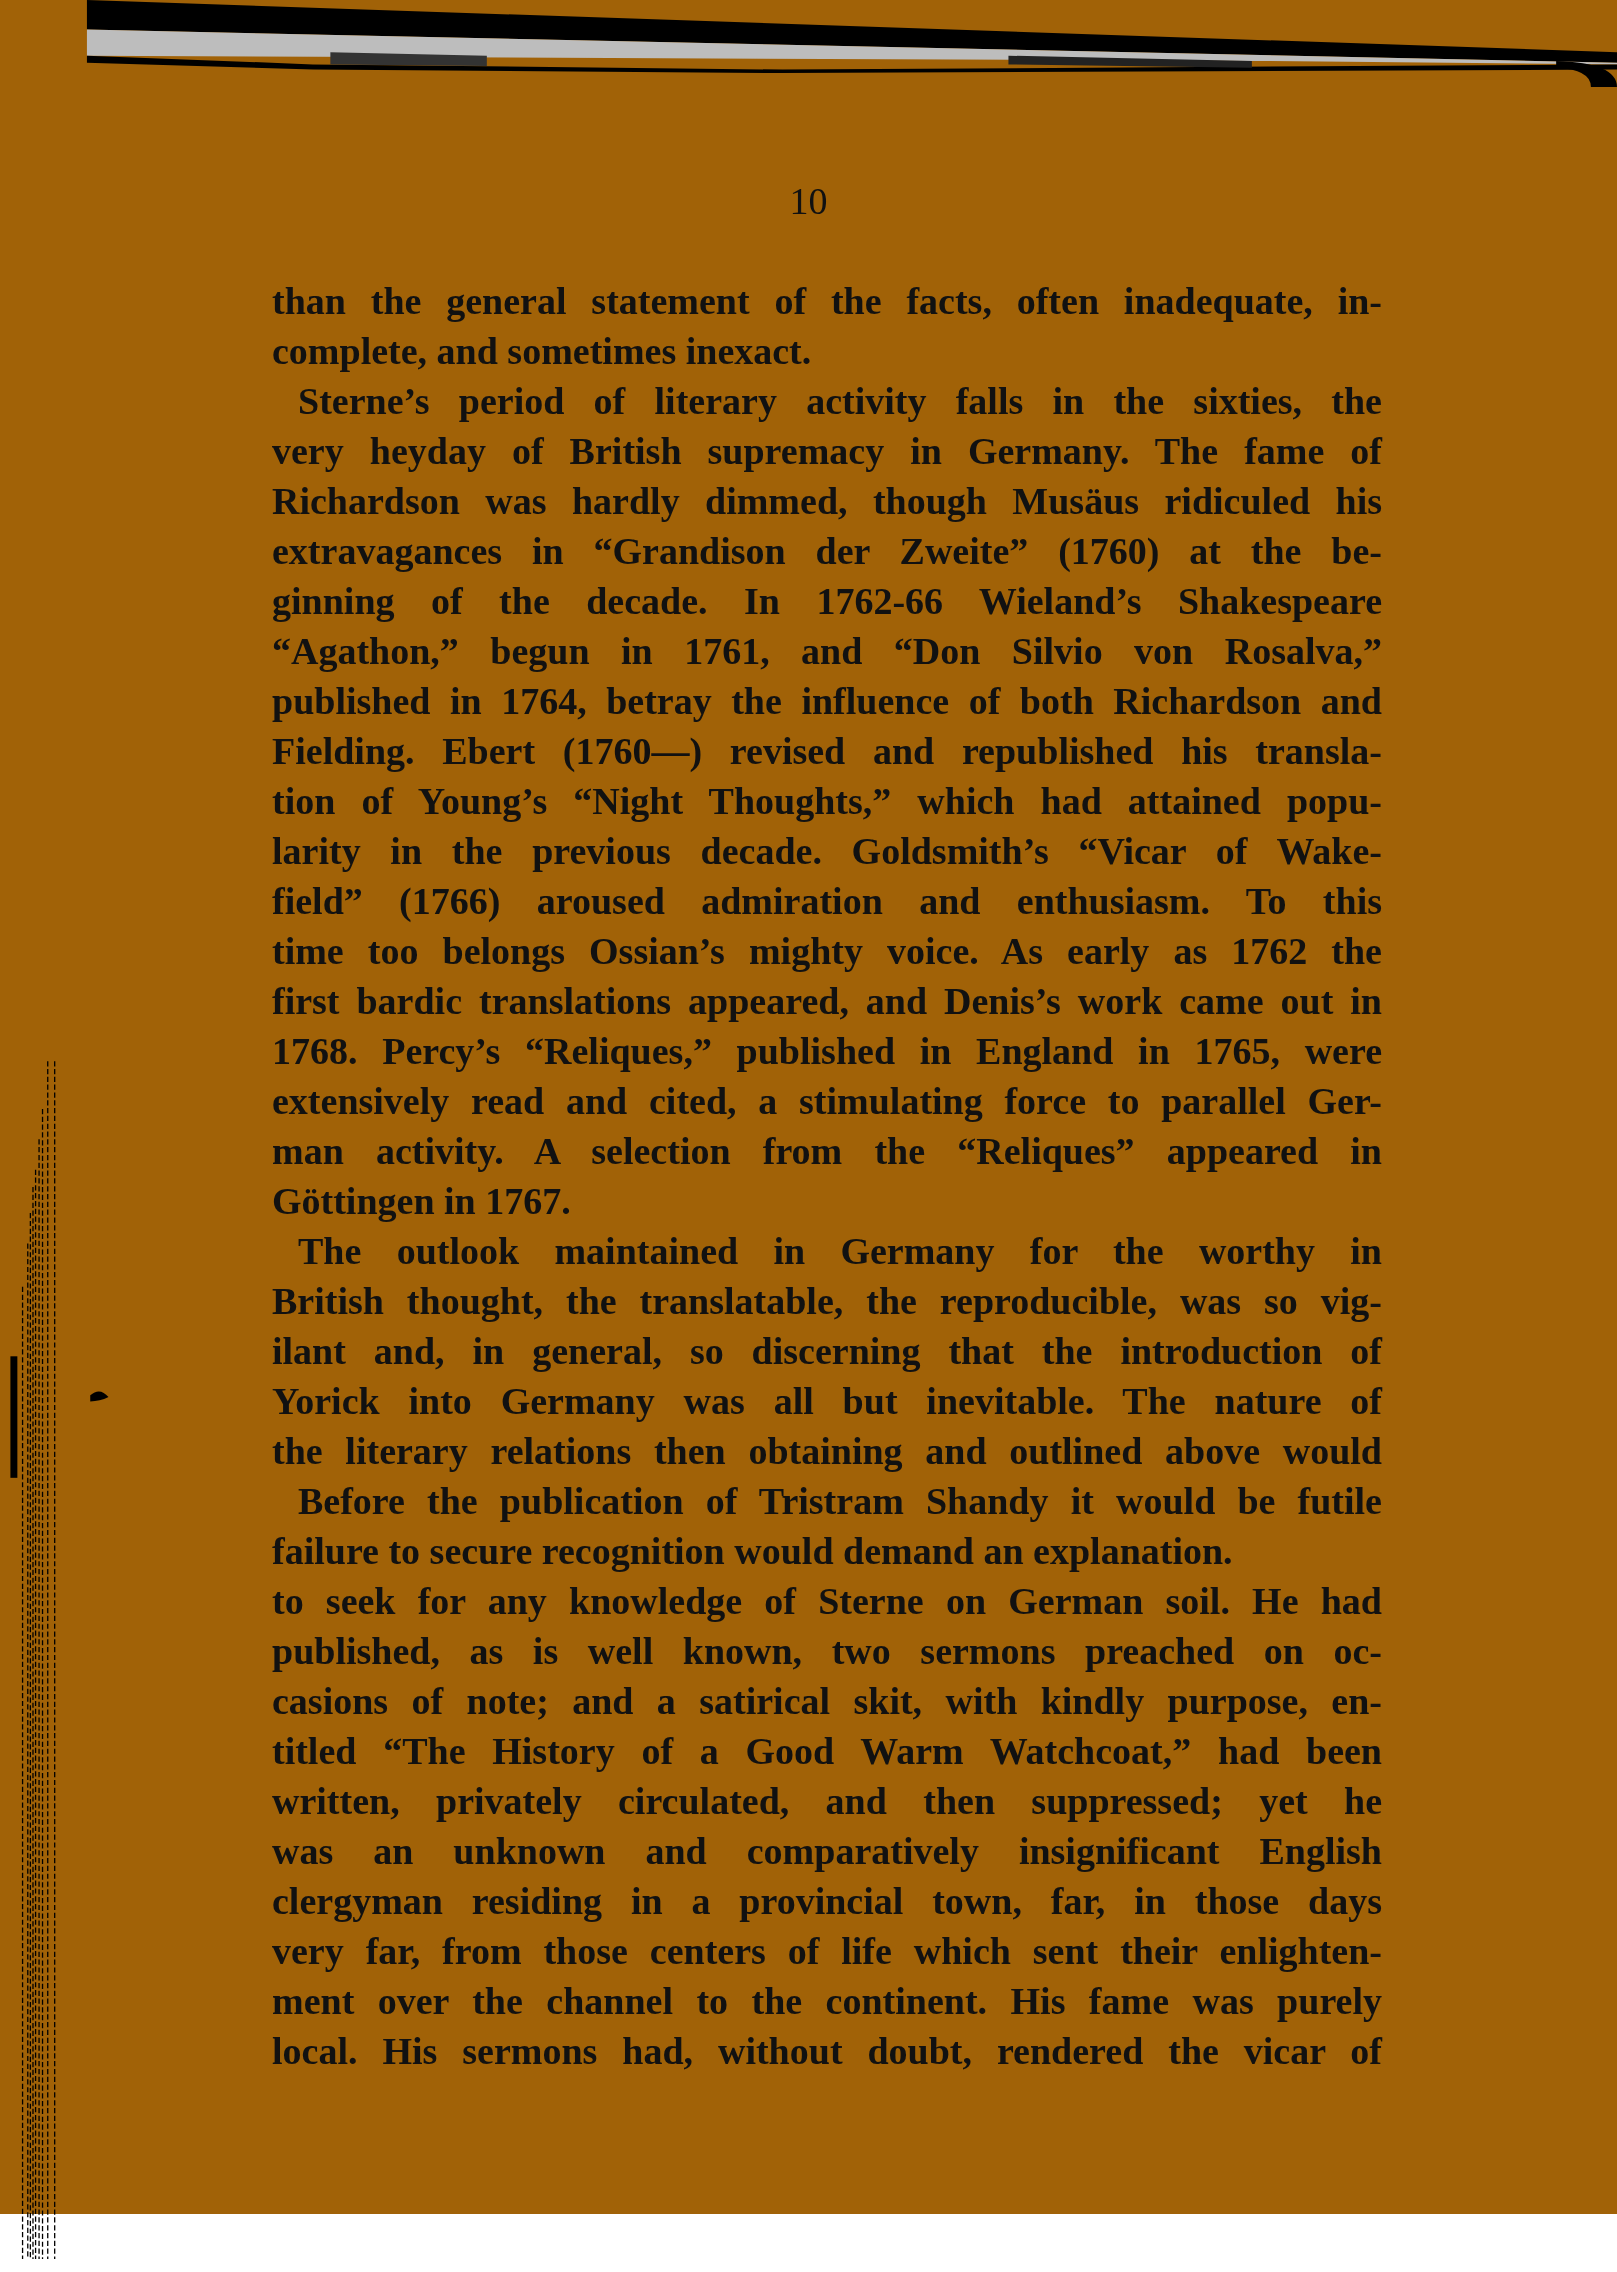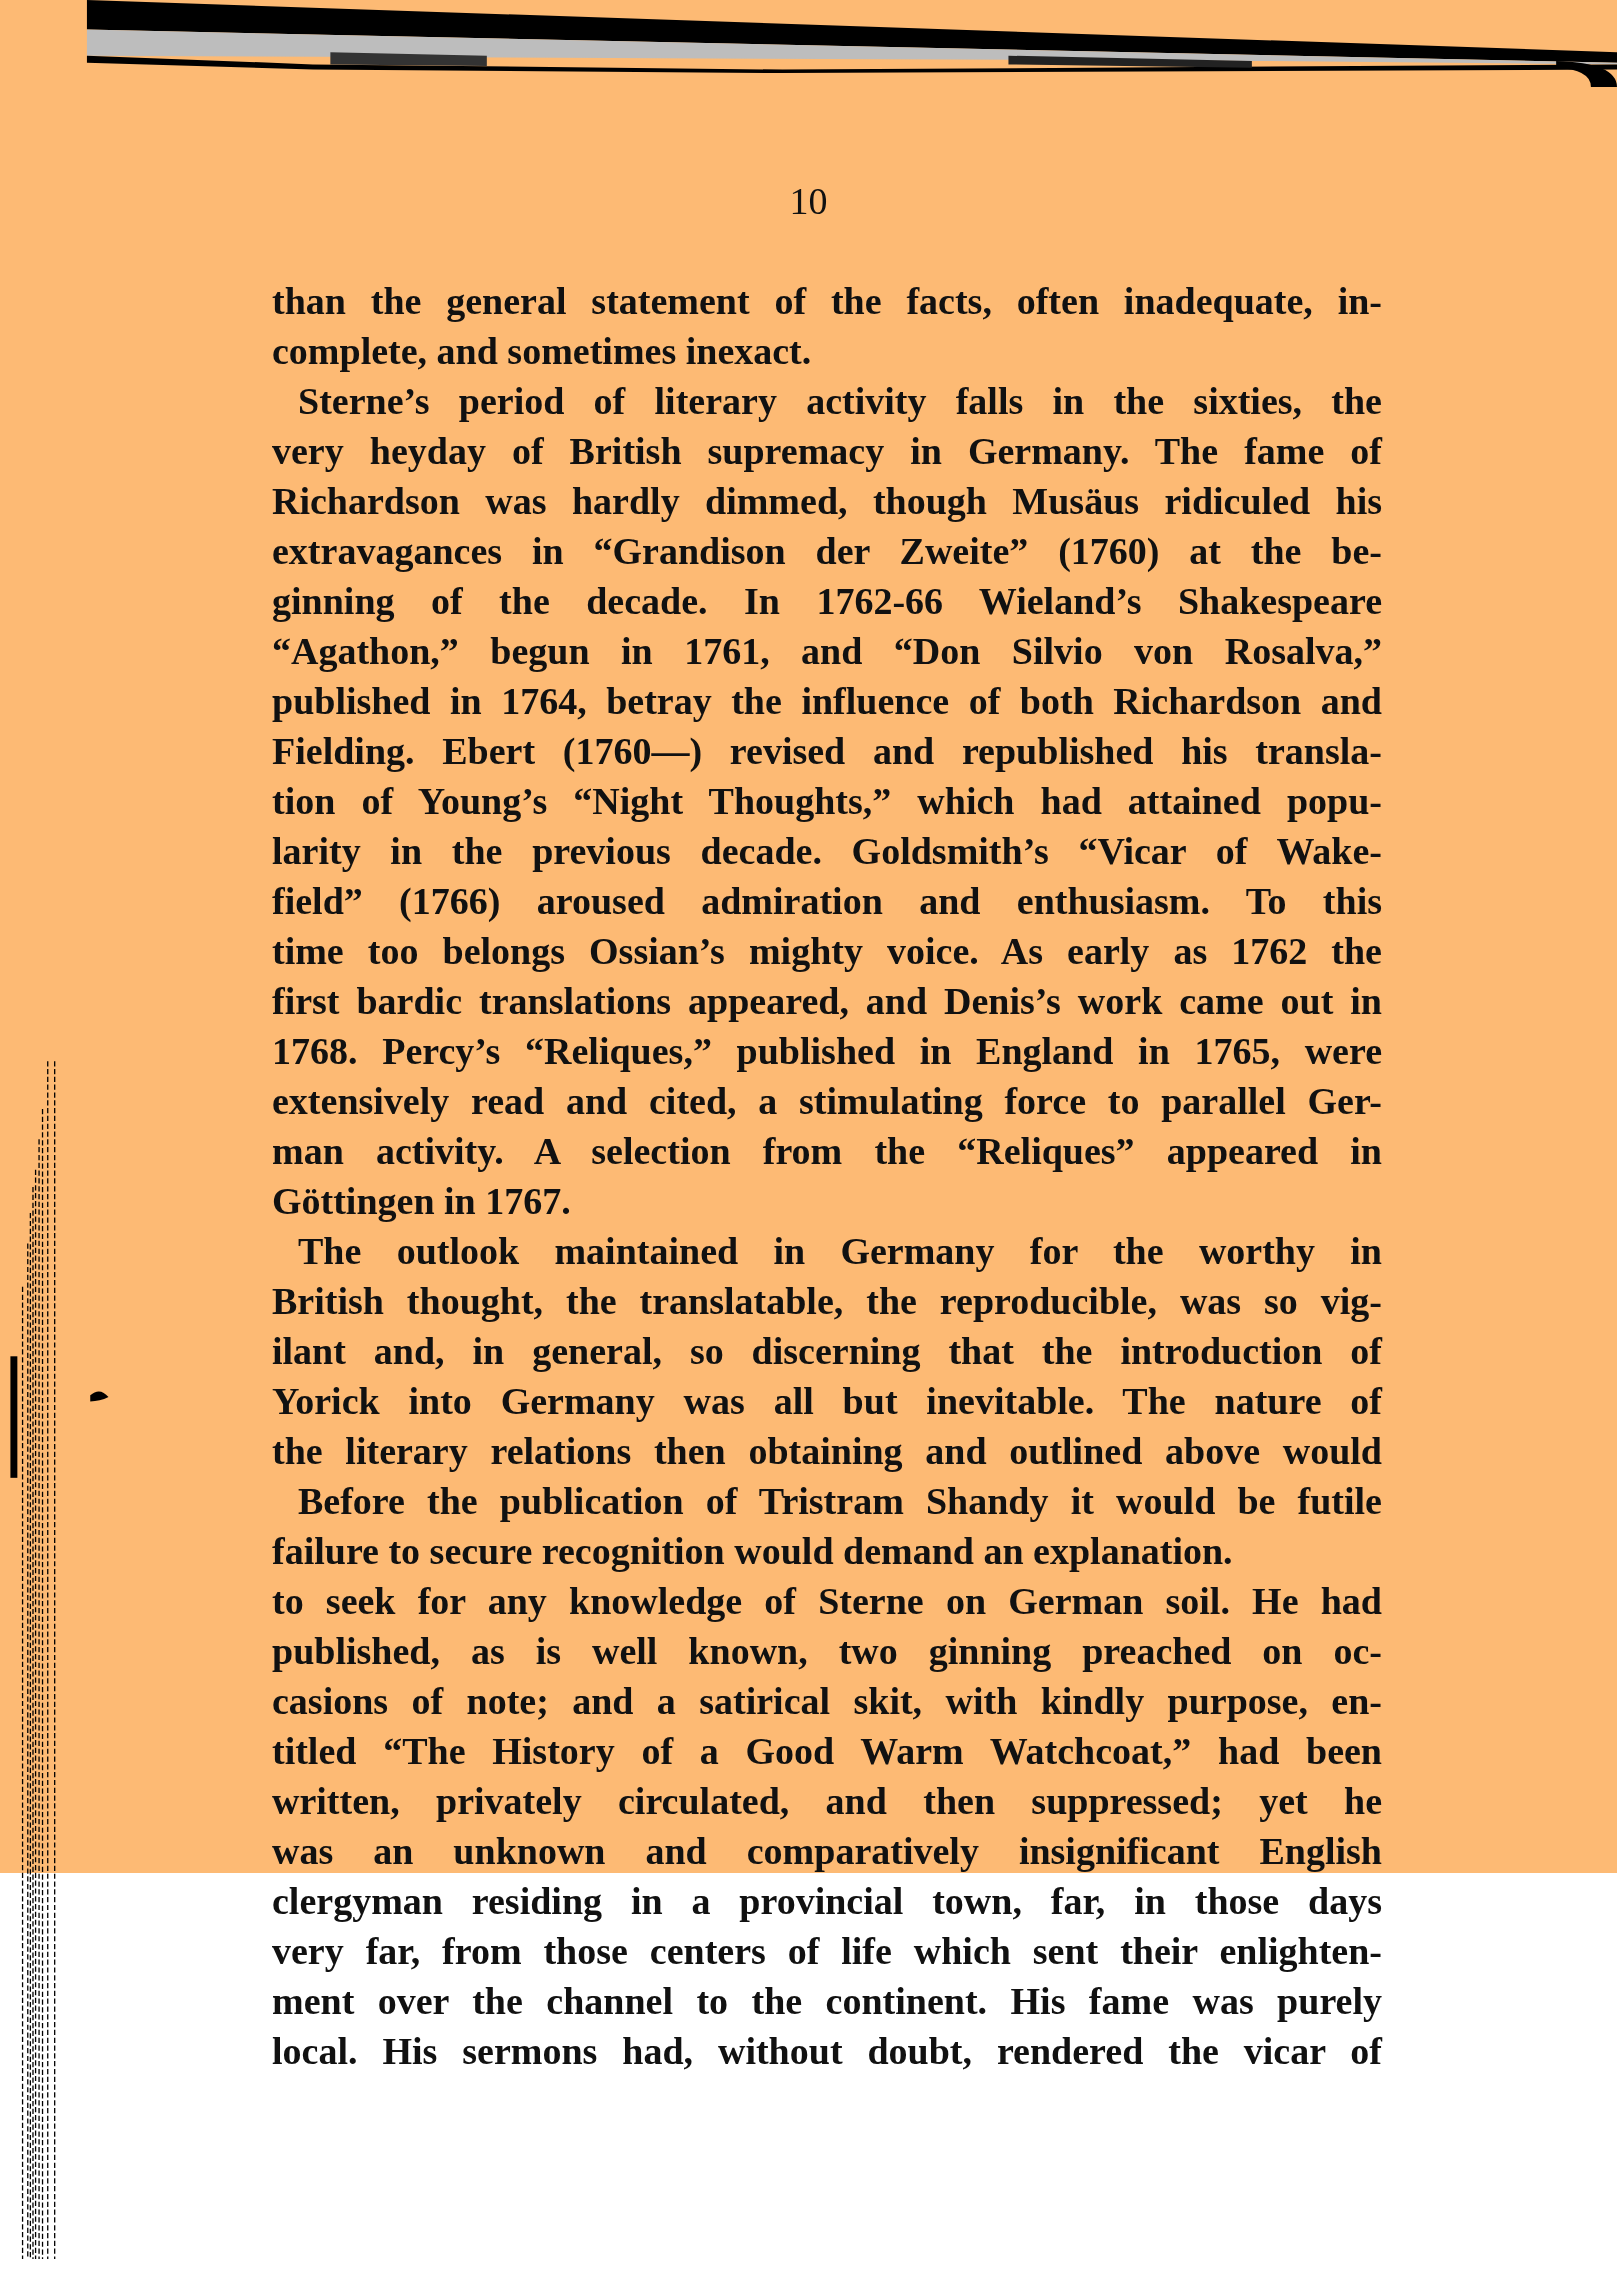--- a/index.html
+++ b/index.html
@@ -1,17 +1,17 @@
 <!DOCTYPE html>
 <html style="font-size:14px"><head>
 <meta charset="utf-8">
 <style>
   html, body { margin: 0; padding: 0; background: #ffffff; }
   body { width: 1617px; height: 2273px; position: relative; overflow: hidden; }
-  .page { position: absolute; left: 0; top: 0; width: 1617px; height: 1873px; background: #fdba74; }
+  .page { position: absolute; left: 0; top: 0; width: 1617px; height: 2214px; background: #a16207; }
   .top-edge { position: absolute; left: 0; top: 0; width: 1617px; height: 87px; }
   .page-number {
     position: absolute; left: 0; width: 1617px; top: 179px; text-align: center;
     font-family: "Liberation Serif", "DejaVu Serif", serif; font-size: 38px; color: #111;
   }
   .text-block {
     position: absolute; left: 272px; top: 276px; width: 1110px;
     font-family: "Liberation Serif", "DejaVu Serif", serif; font-size: 38px; color: #111; font-weight: bold;
   }
   .line {
@@ -59,21 +59,21 @@
       <div class="line">man activity.  A selection from the “Reliques” appeared in</div>
       <div class="line last">Göttingen in 1767.</div>
       <div class="line indent">The outlook maintained in Germany for the worthy in</div>
       <div class="line">British thought, the translatable, the reproducible, was so vig-</div>
       <div class="line">ilant and, in general, so discerning that the introduction of</div>
       <div class="line">Yorick into Germany was all but inevitable.  The nature of</div>
       <div class="line">the literary relations then obtaining and outlined above would</div>
       <div class="line indent">Before the publication of Tristram Shandy it would be futile</div>
       <div class="line last">failure to secure recognition would demand an explanation.</div>
       <div class="line">to seek for any knowledge of Sterne on German soil.  He had</div>
-      <div class="line">published, as is well known, two ginning preached on oc-</div>
+      <div class="line">published, as is well known, two sermons preached on oc-</div>
       <div class="line">casions of note; and a satirical skit, with kindly purpose, en-</div>
       <div class="line">titled “The History of a Good Warm Watchcoat,” had been</div>
       <div class="line">written, privately circulated, and then suppressed; yet he</div>
       <div class="line">was an unknown and comparatively insignificant English</div>
       <div class="line">clergyman residing in a provincial town, far, in those days</div>
       <div class="line">very far, from those centers of life which sent their enlighten-</div>
       <div class="line">ment over the channel to the continent.  His fame was purely</div>
       <div class="line">local.  His sermons had, without doubt, rendered the vicar of</div>
     </div>
 

